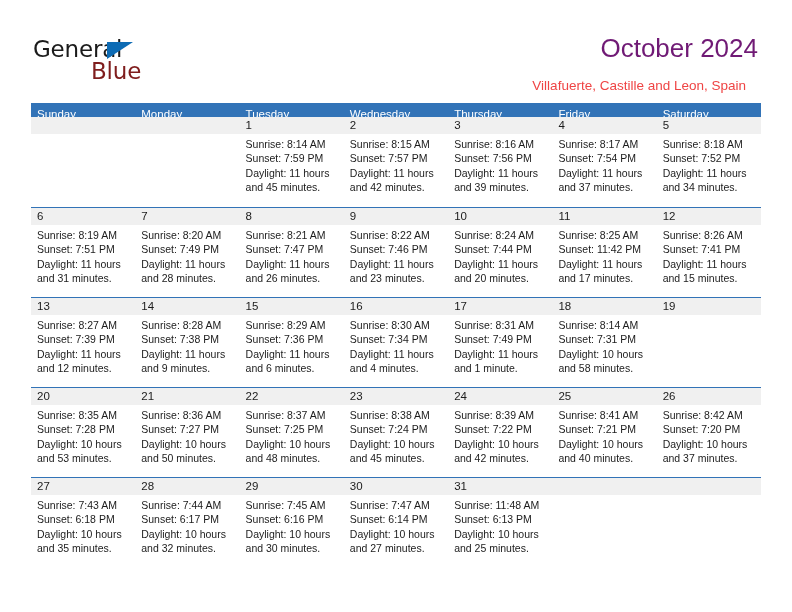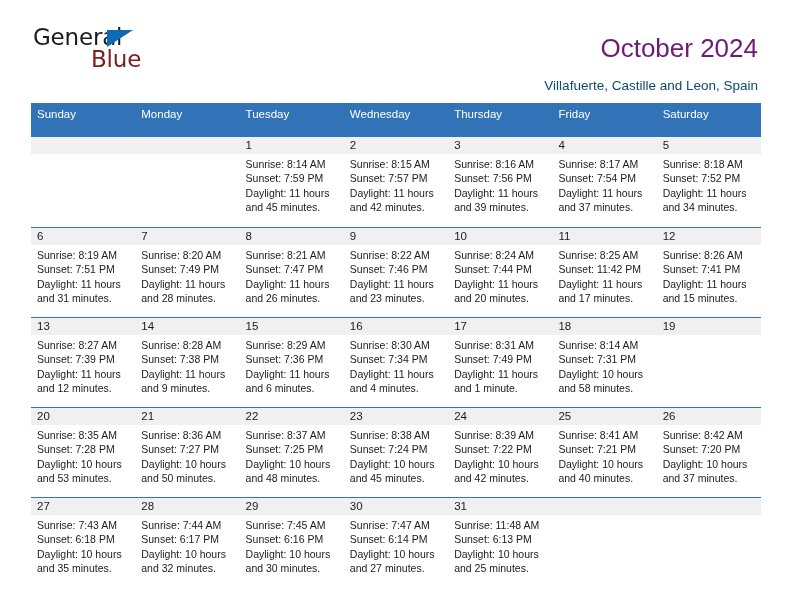--- a/index.html
+++ b/index.html
@@ -25,21 +25,21 @@
   .top {
     position: absolute;
     left: 0;
     top: 0;
     width: 792px;
     height: 103px;
   }
   .logo {
     position: absolute;
     left: 33px;
-    top: 24px;
+    top: 36px;
     width: 200px;
     height: 50px;
   }
   .logo-general {
     position: absolute;
     left: 0;
     top: 0;
     font-size: 23px;
     letter-spacing: -0.2px;
     color: #1b1b1b;
@@ -70,39 +70,39 @@
     position: absolute;
     right: 34px;
     top: 33px;
     font-size: 26px;
     color: #701a75;
     text-align: right;
     white-space: nowrap;
   }
   .subtitle {
     position: absolute;
-    right: 34px;
+    right: 46px;
     top: 78px;
     font-size: 13.5px;
-    color: #0c4a6e;
+    color: #ef4444;
     text-align: center;
     white-space: nowrap;
   }
 
   
   .calendar {
     position: absolute;
     left: 31px;
     top: 103px;
     width: 730px;
   }
   .weekday-row {
     display: flex;
     background: #3273b7;
-    height: 34px;
+    height: 14px;
   }
   .weekday {
     flex: 1 1 0;
     color: #ffffff;
     font-size: 11.5px;
     line-height: 22px;
     padding-left: 6px;
     box-sizing: border-box;
     white-space: nowrap;
     overflow: hidden;

